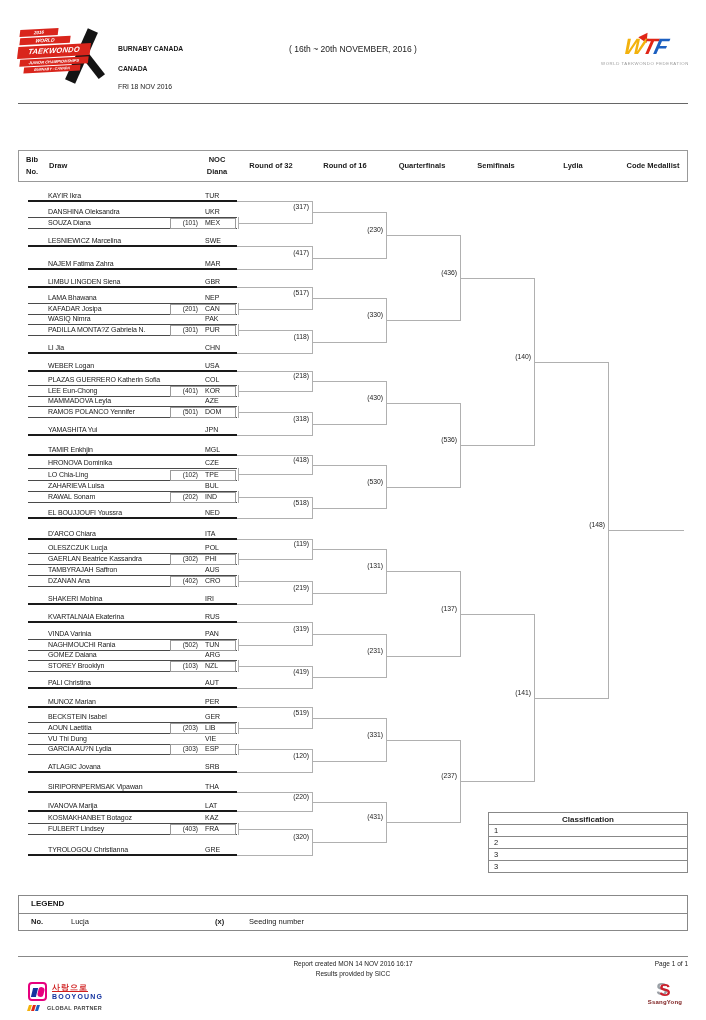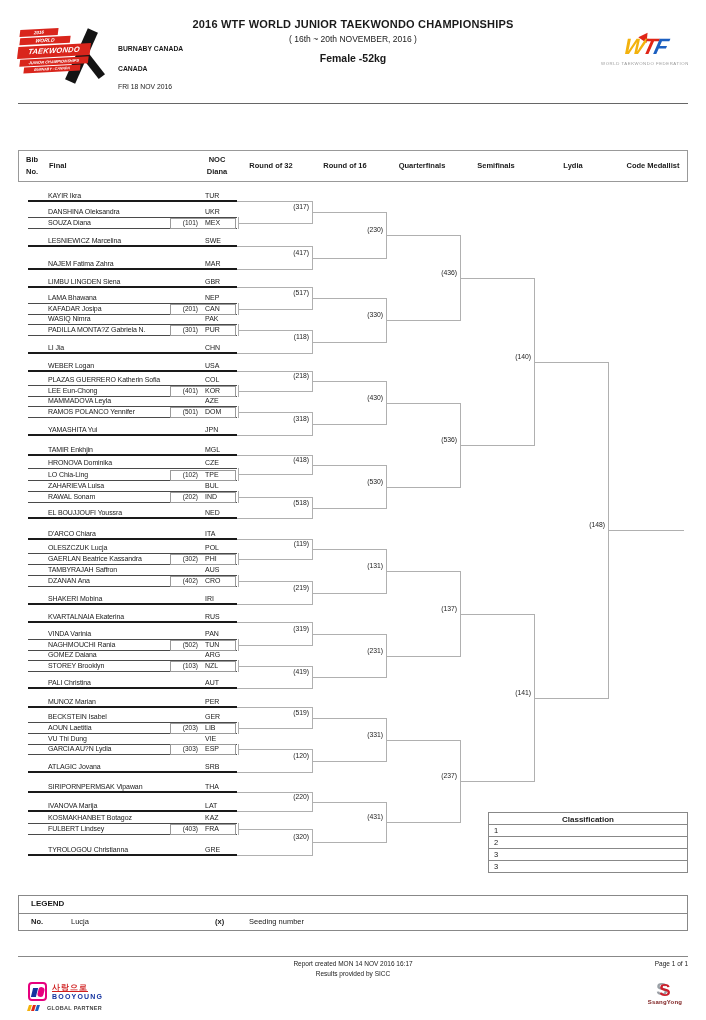--- a/index.html
+++ b/index.html
@@ -7,21 +7,21 @@
   #page {
     position: relative; width: 706px; height: 1020px; margin: 0 auto;
     background: #ffffff; overflow: hidden;
     font-family: "Liberation Sans", sans-serif; color: #1a1a1a;
   }
   .abs { position: absolute; }
   .ctr { left:0; width:706px; text-align:center; }
   .b { font-weight: bold; }
   
   .title   { top:18px; font-size:11px; letter-spacing:.2px; }
-  .dates   { top:34px; font-size:8.5px; }
+  .dates   { top:44px; font-size:8.5px; }
   .event   { top:52px; font-size:10.5px; }
   .side-sm { font-size:6.8px; white-space:nowrap; }
   .hr      { height:1px; background:#666; }
   .drawsheet { top:112px; font-size:12.5px; }
   
   .redbar { position:absolute; background:#d9251c; color:#fff; text-align:center;
             transform: skewX(-10deg) rotate(-3deg); white-space:nowrap; overflow:hidden;
             font-style: italic; font-weight:bold; }
   .blackrib { position:absolute; background:#141414; }
   
@@ -70,40 +70,38 @@
   <div class="abs" style="left:18px; top:28px; width:100px; height:62px;">
     <div class="blackrib" style="left:58px; top:0; width:11px; height:56px; transform:rotate(24deg);"></div>
     <div class="blackrib" style="left:70px; top:20px; width:8px; height:32px; transform:rotate(-38deg);"></div>
     <div class="redbar" style="left:2px; top:1px; width:38px; height:7px; font-size:4.5px; line-height:7px;">2016</div>
     <div class="redbar" style="left:2px; top:9px; width:50px; height:7px; font-size:5px; line-height:7px;">WORLD</div>
     <div class="redbar" style="left:0px; top:17px; width:72px; height:12px; font-size:7.5px; line-height:12px; letter-spacing:.2px;">TAEKWONDO</div>
     <div class="redbar" style="left:2px; top:30px; width:68px; height:7px; font-size:4px; line-height:7px;">JUNIOR CHAMPIONSHIPS</div>
     <div class="redbar" style="left:6px; top:38px; width:56px; height:6px; font-size:3.5px; line-height:6px;">BURNABY - CANADA</div>
   </div>
 
-  <div class="abs ctr title b">2016 WTF WORLD JUNIOR TAEKWONDO CHAMPIONSHIPS</div>
   <div class="abs ctr dates">( 16th ~ 20th NOVEMBER, 2016 )</div>
-  <div class="abs ctr event b">Female -52kg</div>
 
   <div class="abs side-sm b" style="left:118px; top:45px;">BURNABY CANADA</div>
   <div class="abs side-sm b" style="left:118px; top:65px;">CANADA</div>
   <div class="abs side-sm" style="left:118px; top:83px;">FRI 18 NOV 2016</div>
 
   <div class="abs" style="left:590px; top:36px; width:110px; height:42px;">
     <div class="wtf-kick" style="left:50px; top:-4px;"></div>
     <div id="wtf-letters"><span class="wtf-w">W</span><span class="wtf-t">T</span><span class="wtf-f">F</span></div>
     <div class="wtf-sub">WORLD TAEKWONDO FEDERATION</div>
   </div>
 
   <div class="abs hr" style="left:18px; top:103px; width:670px;"></div>
 
   <div id="colhead" class="abs" style="left:18px; top:150px; width:670px; height:32px;">
     <div class="colh" style="left:7px;  top:4px;">Bib</div>
     <div class="colh" style="left:7px;  top:16px;">No.</div>
-    <div class="colh" style="left:30px; top:10px;">Final</div>
+    <div class="colh" style="left:30px; top:10px;">Draw</div>
     <div class="colh colh-c" style="left:183px; top:4px;  width:30px;">NOC</div>
     <div class="colh colh-c" style="left:183px; top:16px; width:30px;">Diana</div>
     <div class="colh colh-c" style="left:212px; top:10px; width:80px;">Round of 32</div>
     <div class="colh colh-c" style="left:286px; top:10px; width:80px;">Round of 16</div>
     <div class="colh colh-c" style="left:363px; top:10px; width:80px;">Quarterfinals</div>
     <div class="colh colh-c" style="left:437px; top:10px; width:80px;">Semifinals</div>
     <div class="colh colh-c" style="left:514px; top:10px; width:80px;">Lydia</div>
     <div class="colh colh-c" style="left:594px; top:10px; width:80px;">Code Medallist</div>
   </div>
 

